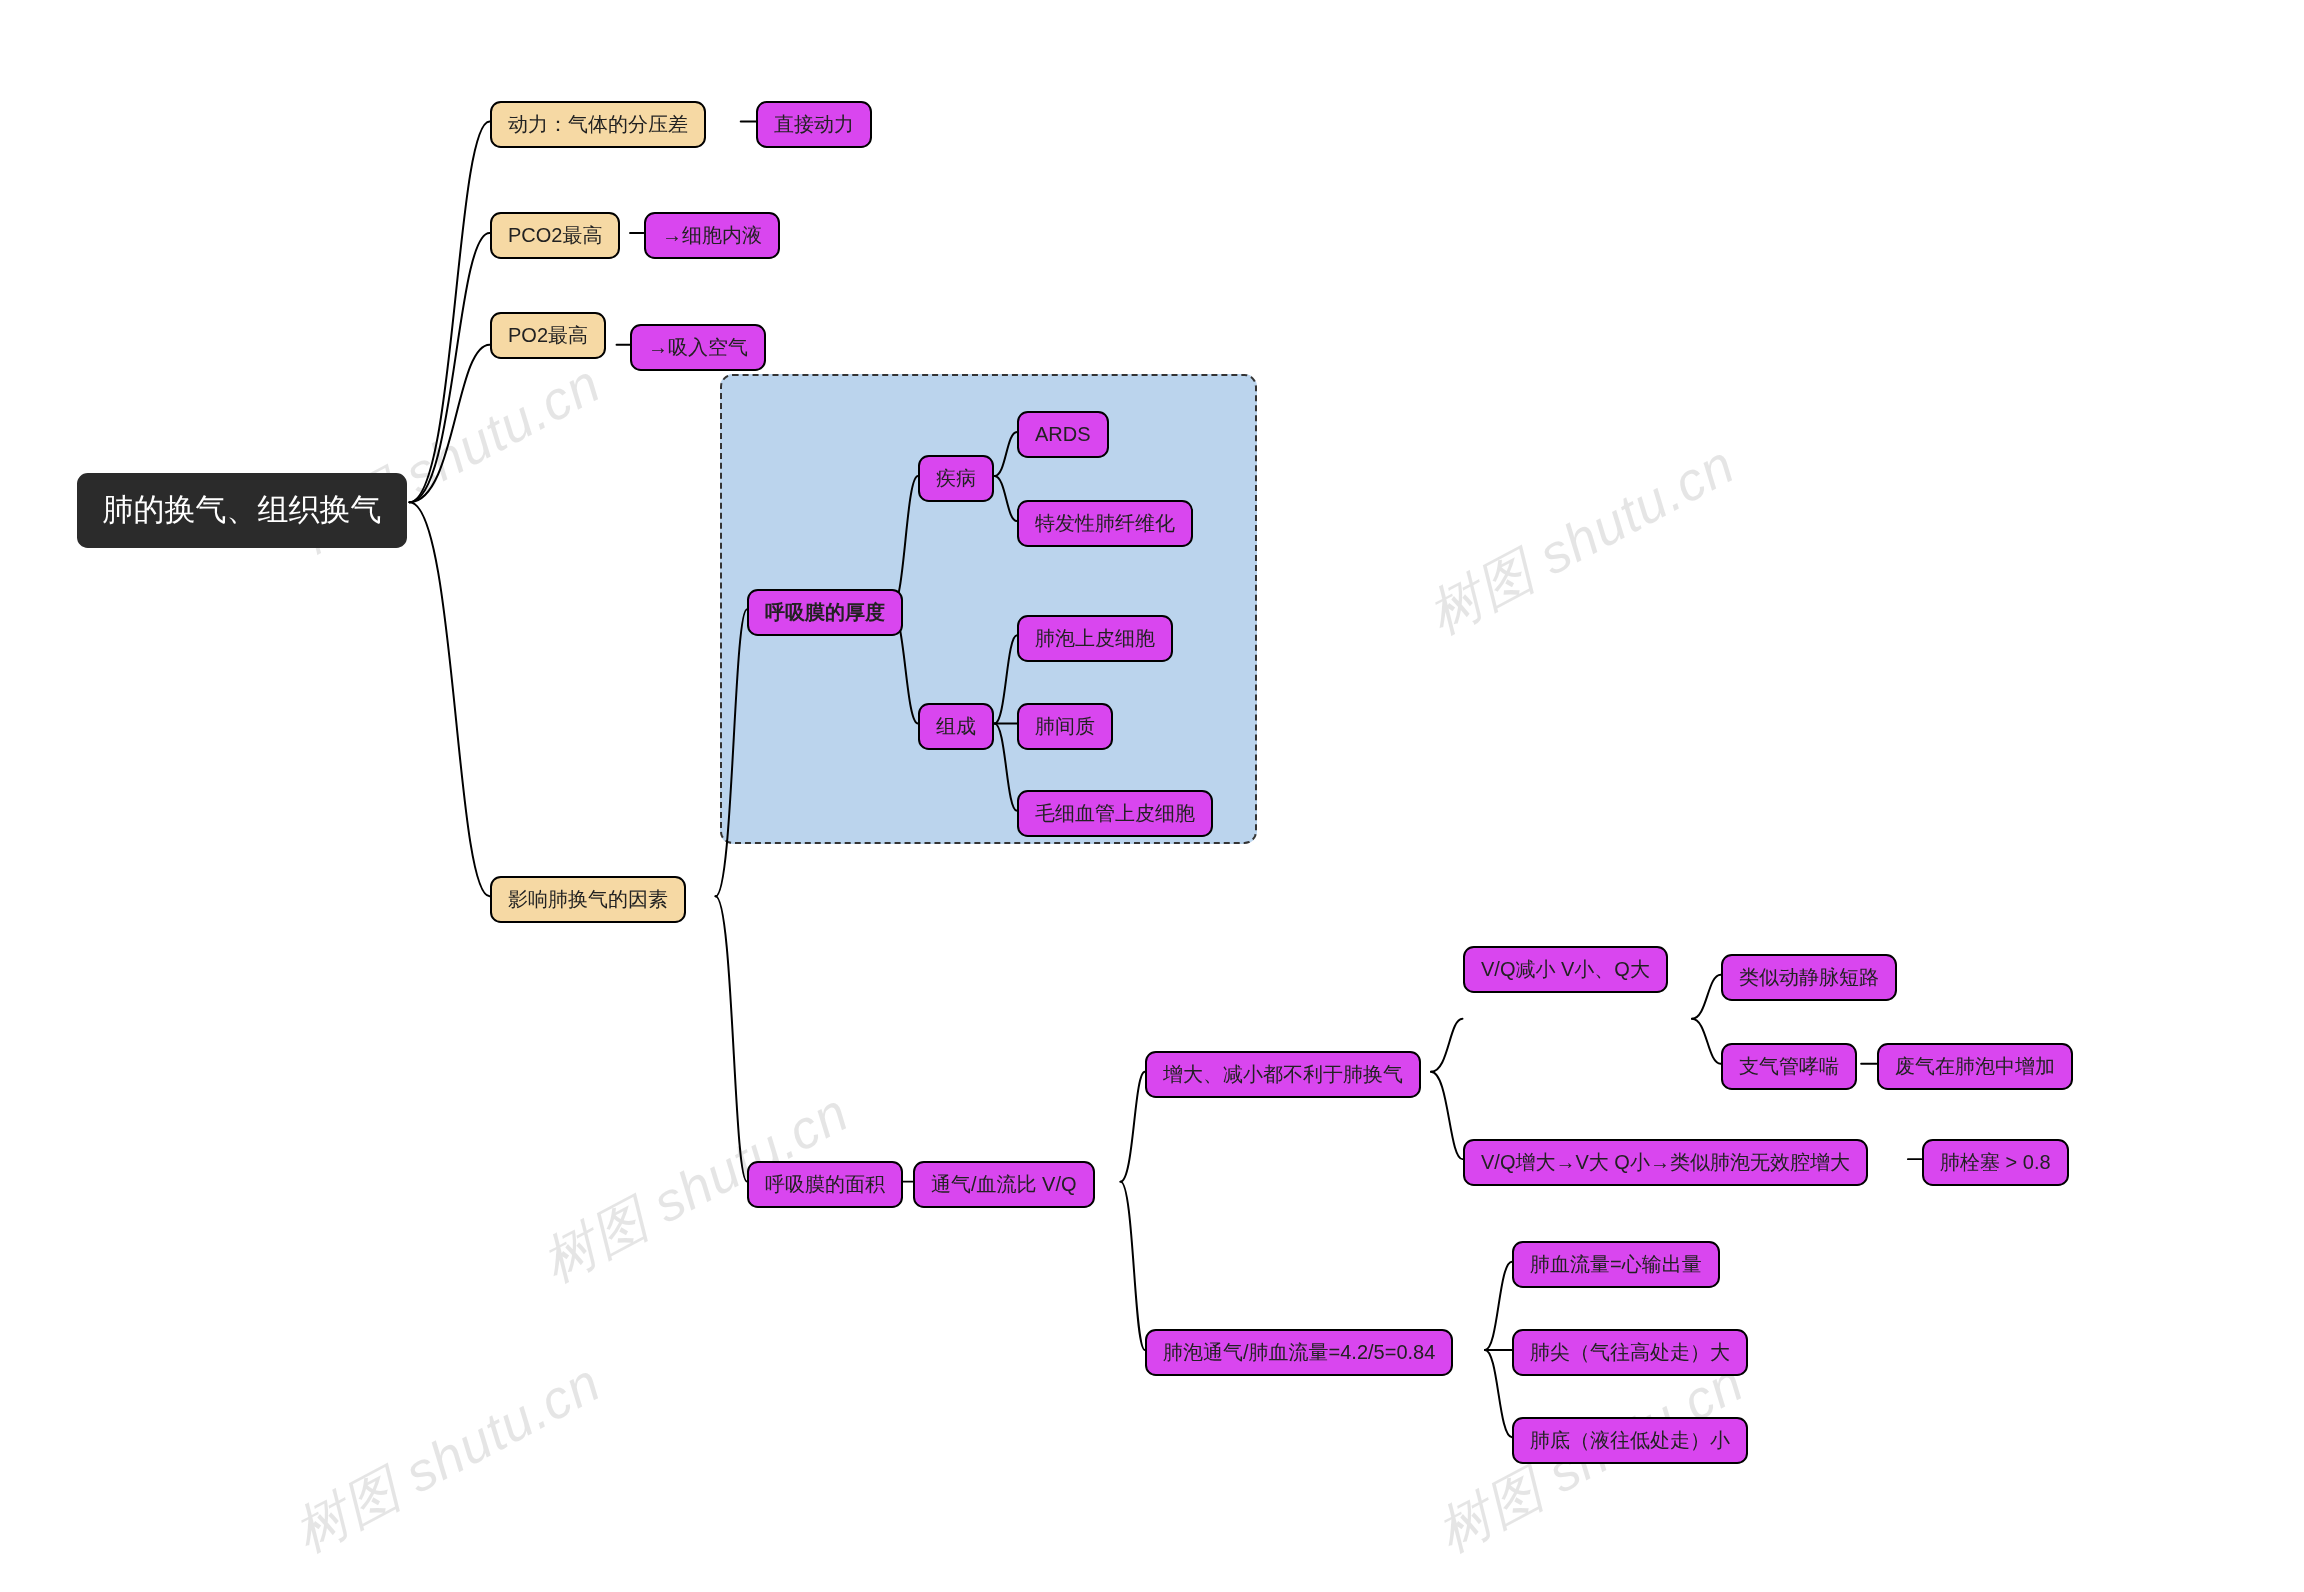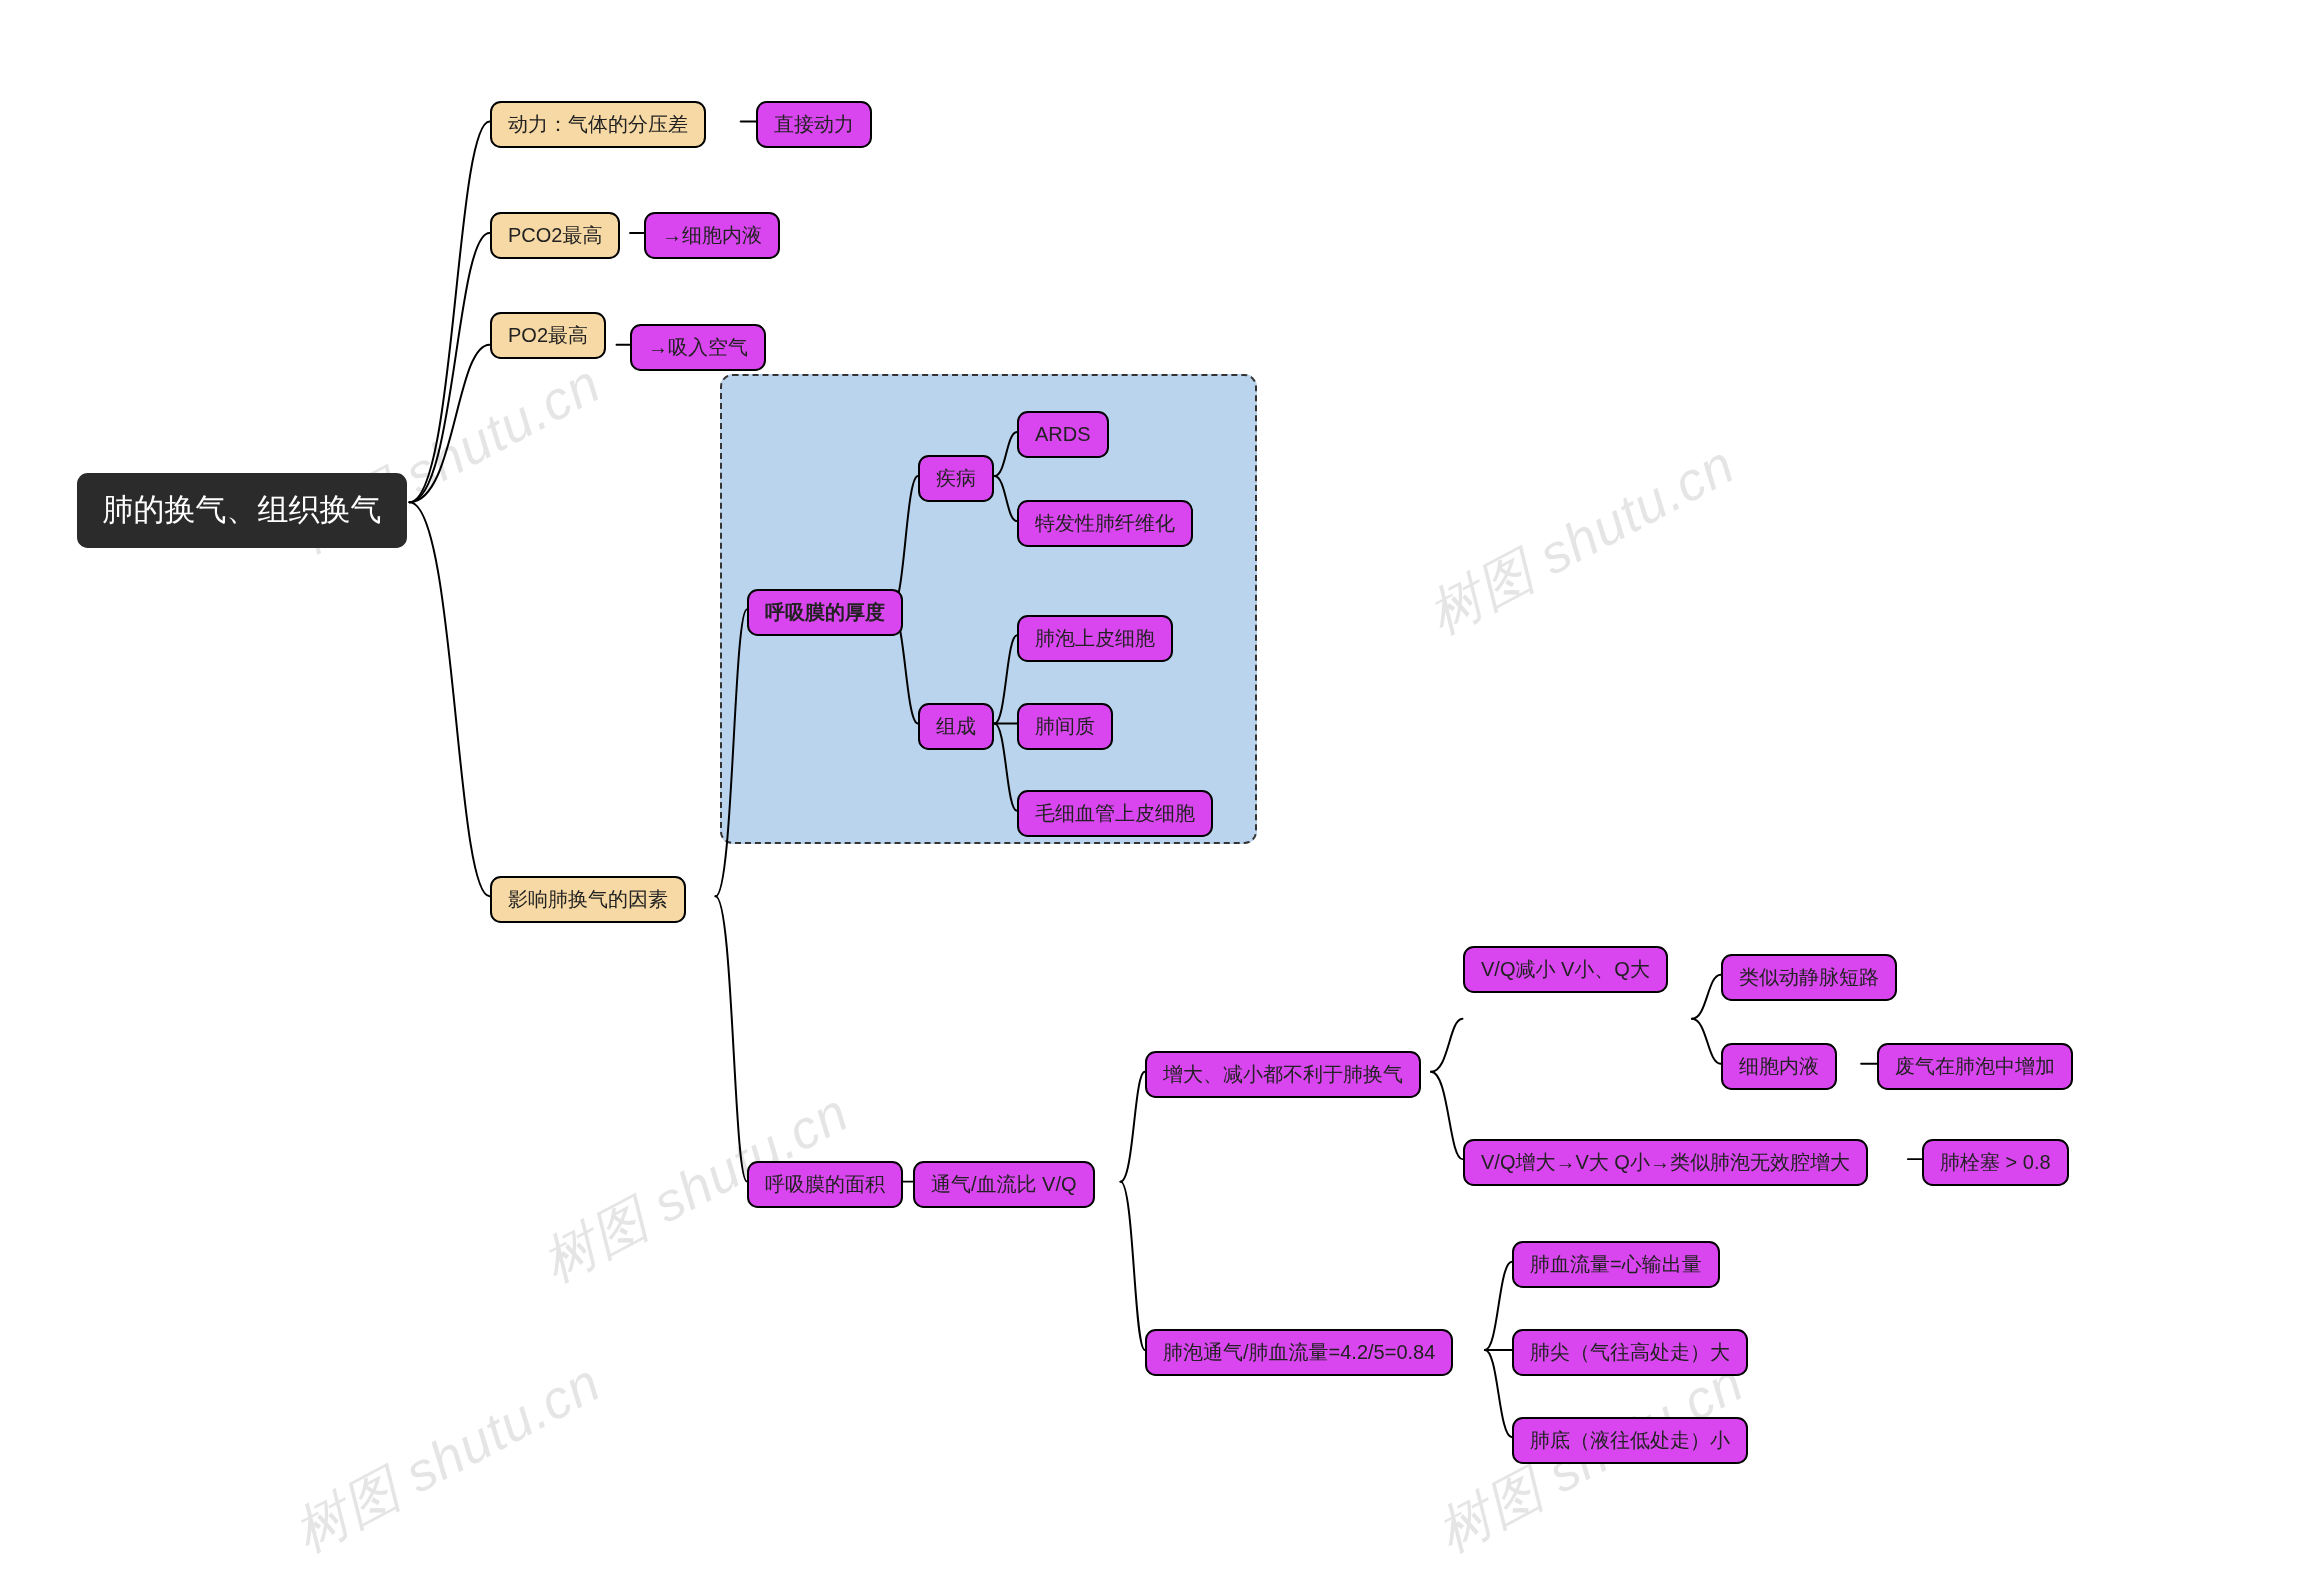--- a/index.html
+++ b/index.html
@@ -106,21 +106,21 @@
 <div class="node" style="left:1017px; top:703px;"><span>肺间质</span></div>
 <div class="node" style="left:1017px; top:790px;"><span>毛细血管上皮细胞</span></div>
 
 <div class="node" style="left:747px; top:1161px;text-align:center;"><span>呼吸膜的面积</span></div>
 <div class="node" style="left:913px; top:1161px;"><span>通气/血流比  V/Q</span></div>
 
 <div class="node" style="left:1145px; top:1051px;"><span>增大、减小都不利于肺换气</span></div>
 
 <div class="node" style="left:1463px; top:946px;"><span>V/Q减小  V小、Q大</span></div>
 <div class="node" style="left:1721px; top:954px;"><span>类似动静脉短路</span></div>
-<div class="node" style="left:1721px; top:1043px;"><span>细胞内液</span></div>
+<div class="node" style="left:1721px; top:1043px;"><span>支气管哮喘</span></div>
 <div class="node" style="left:1877px; top:1043px;"><span>废气在肺泡中增加</span></div>
 
 <div class="node" style="left:1463px; top:1139px;"><span>V/Q增大→V大 Q小→类似肺泡无效腔增大</span></div>
 <div class="node" style="left:1922px; top:1139px;"><span>肺栓塞 &gt; 0.8</span></div>
 
 <div class="node" style="left:1145px; top:1329px;"><span>肺泡通气/肺血流量=4.2/5=0.84</span></div>
 <div class="node" style="left:1512px; top:1241px;"><span>肺血流量=心输出量</span></div>
 <div class="node" style="left:1512px; top:1329px;text-align:center;"><span>肺尖（气往高处走）大</span></div>
 <div class="node" style="left:1512px; top:1417px;"><span>肺底（液往低处走）小</span></div>
 

